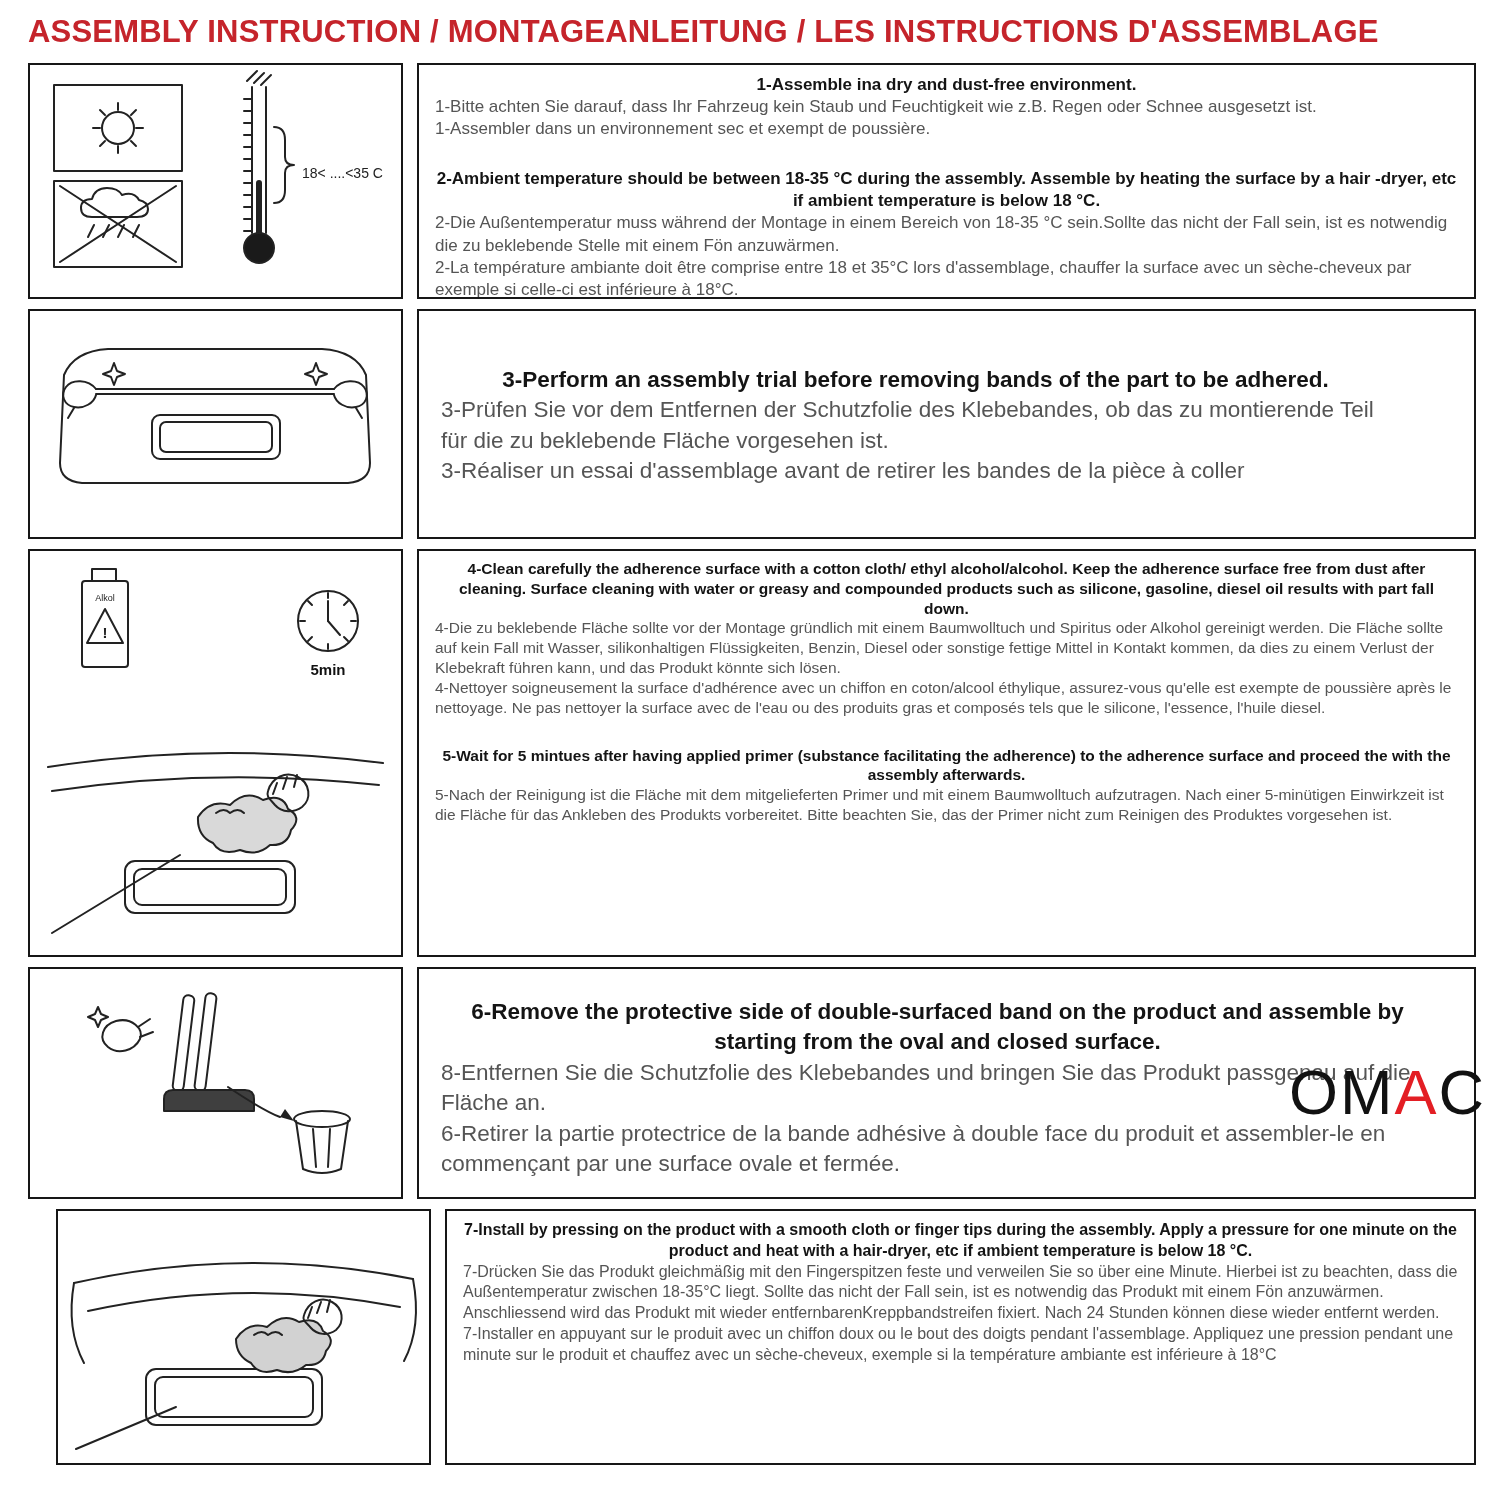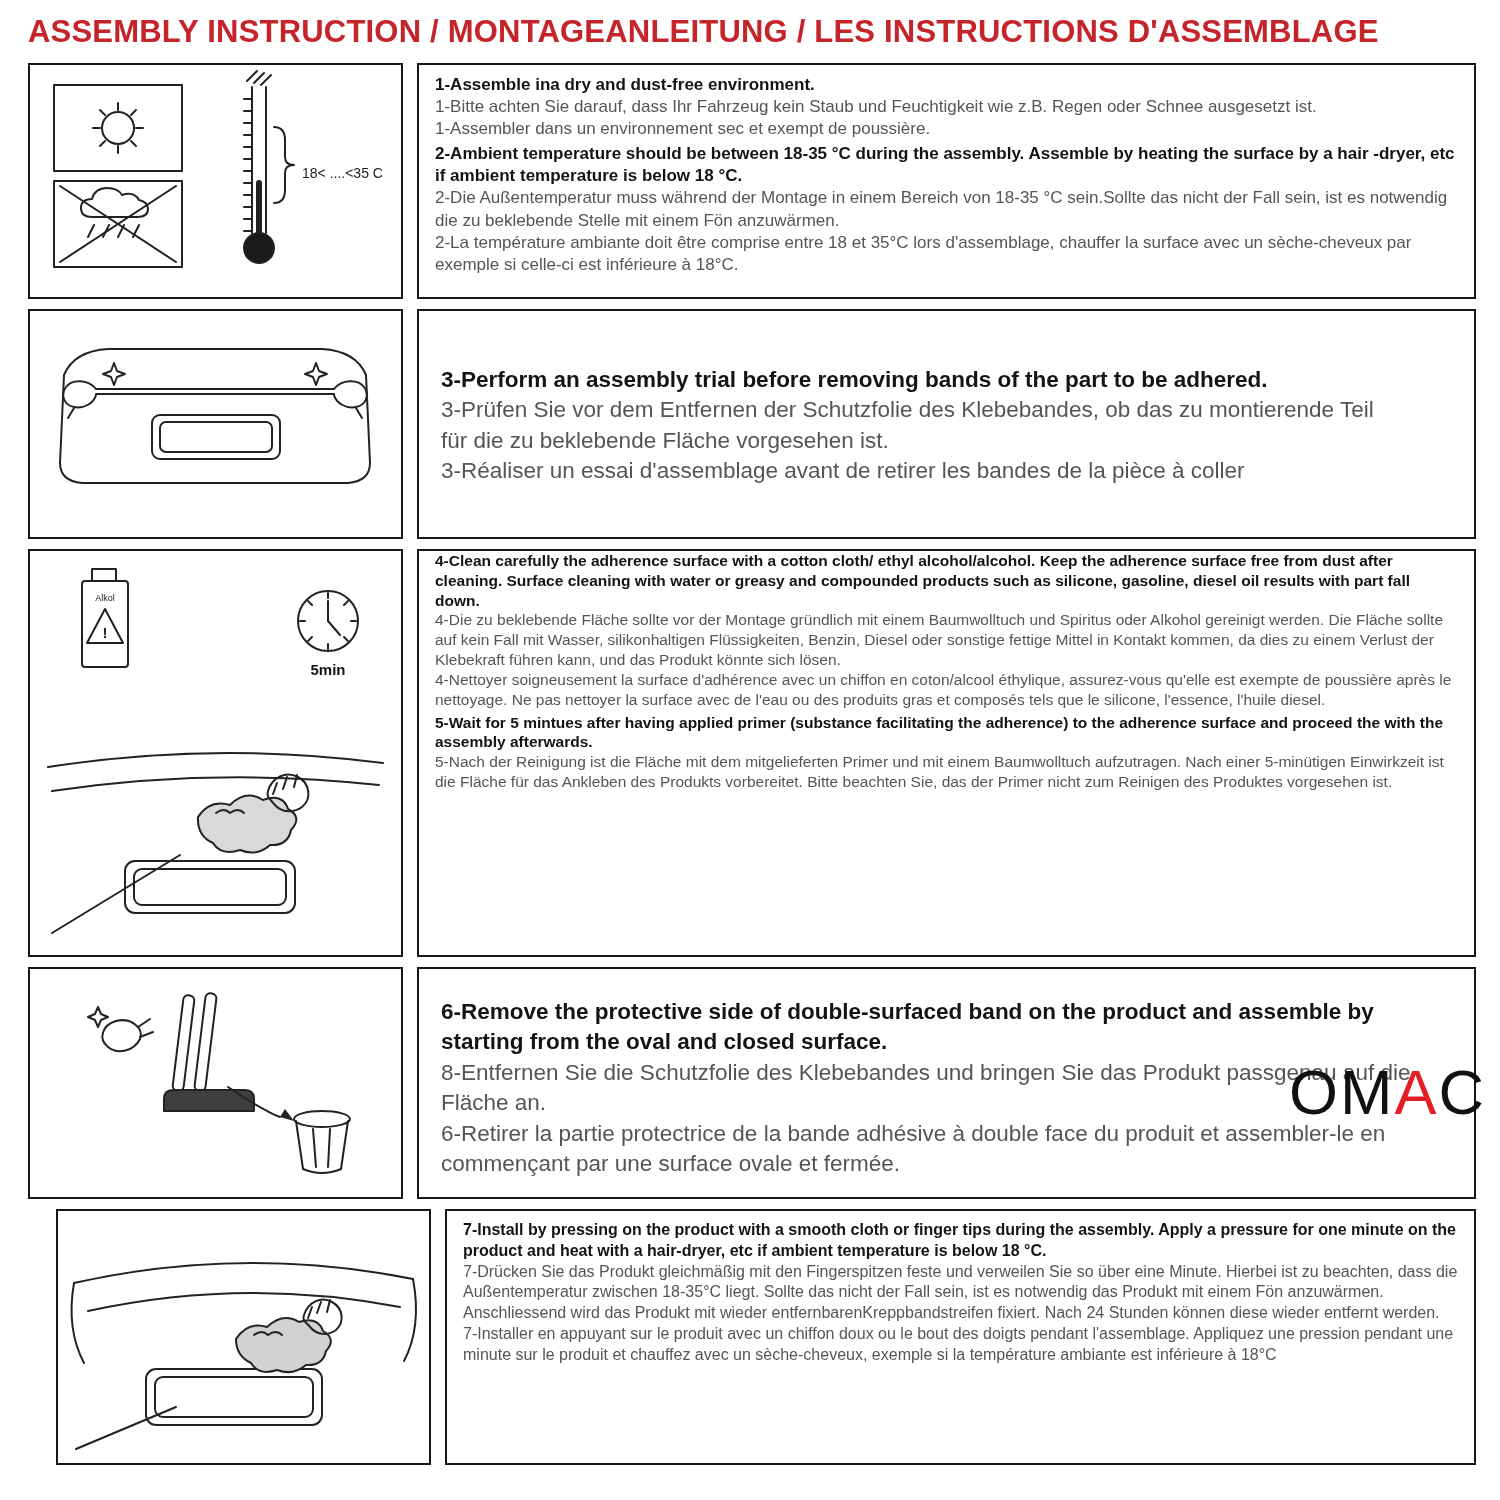--- a/index.html
+++ b/index.html
@@ -15,25 +15,25 @@
   }
   .row { display:flex; gap:14px; margin-bottom:10px; }
   .illus {
     width:375px; flex:none; border:2px solid #161616; background:#fff;
     display:flex; align-items:center; justify-content:flex-start; overflow:hidden;
   }
   .illus svg { width:100%; height:100%; }
   .textbox { flex:1; border:2px solid #161616; background:#fff; overflow:hidden; padding:10px 16px; }
   .r1 { height:236px; } .r2 { height:230px; } .r3 { height:408px; } .r4 { height:232px; } .r5 { height:256px;padding-left:28px; }
   .textbox p { color:#555555; }
-  .textbox p.b { color:#141414; font-weight:bold; }
-  .gap { margin-top:3px; }
+  .textbox p.b { color:#141414; font-weight:bold;text-align:center; }
+  .gap { margin-top:28px; }
   .s1 { font-size:17px;   line-height:1.3;  padding-top:9px; }
   .s2 { font-size:22.5px; line-height:1.35; padding-top:54px; padding-left:22px; padding-right:84px; }
-  .s3 { font-size:15.5px; line-height:1.28; padding-top:0; }
+  .s3 { font-size:15.5px; line-height:1.28; padding-top:8px; }
   .s4 { font-size:22.5px; line-height:1.35; padding-top:28px; padding-left:22px; padding-right:40px; }
   .s5 { font-size:16px;   line-height:1.3;  padding-top:9px; }
   .logo {
     position:absolute; right:14px; bottom:8px; font-size:63px; font-weight:normal;
     letter-spacing:2px; line-height:1; color:#111; background:transparent;
   }
   .logo .red { color:#e31e24; }
   svg text { font-family:"Liberation Sans", sans-serif; }
 </style>
 </head>

